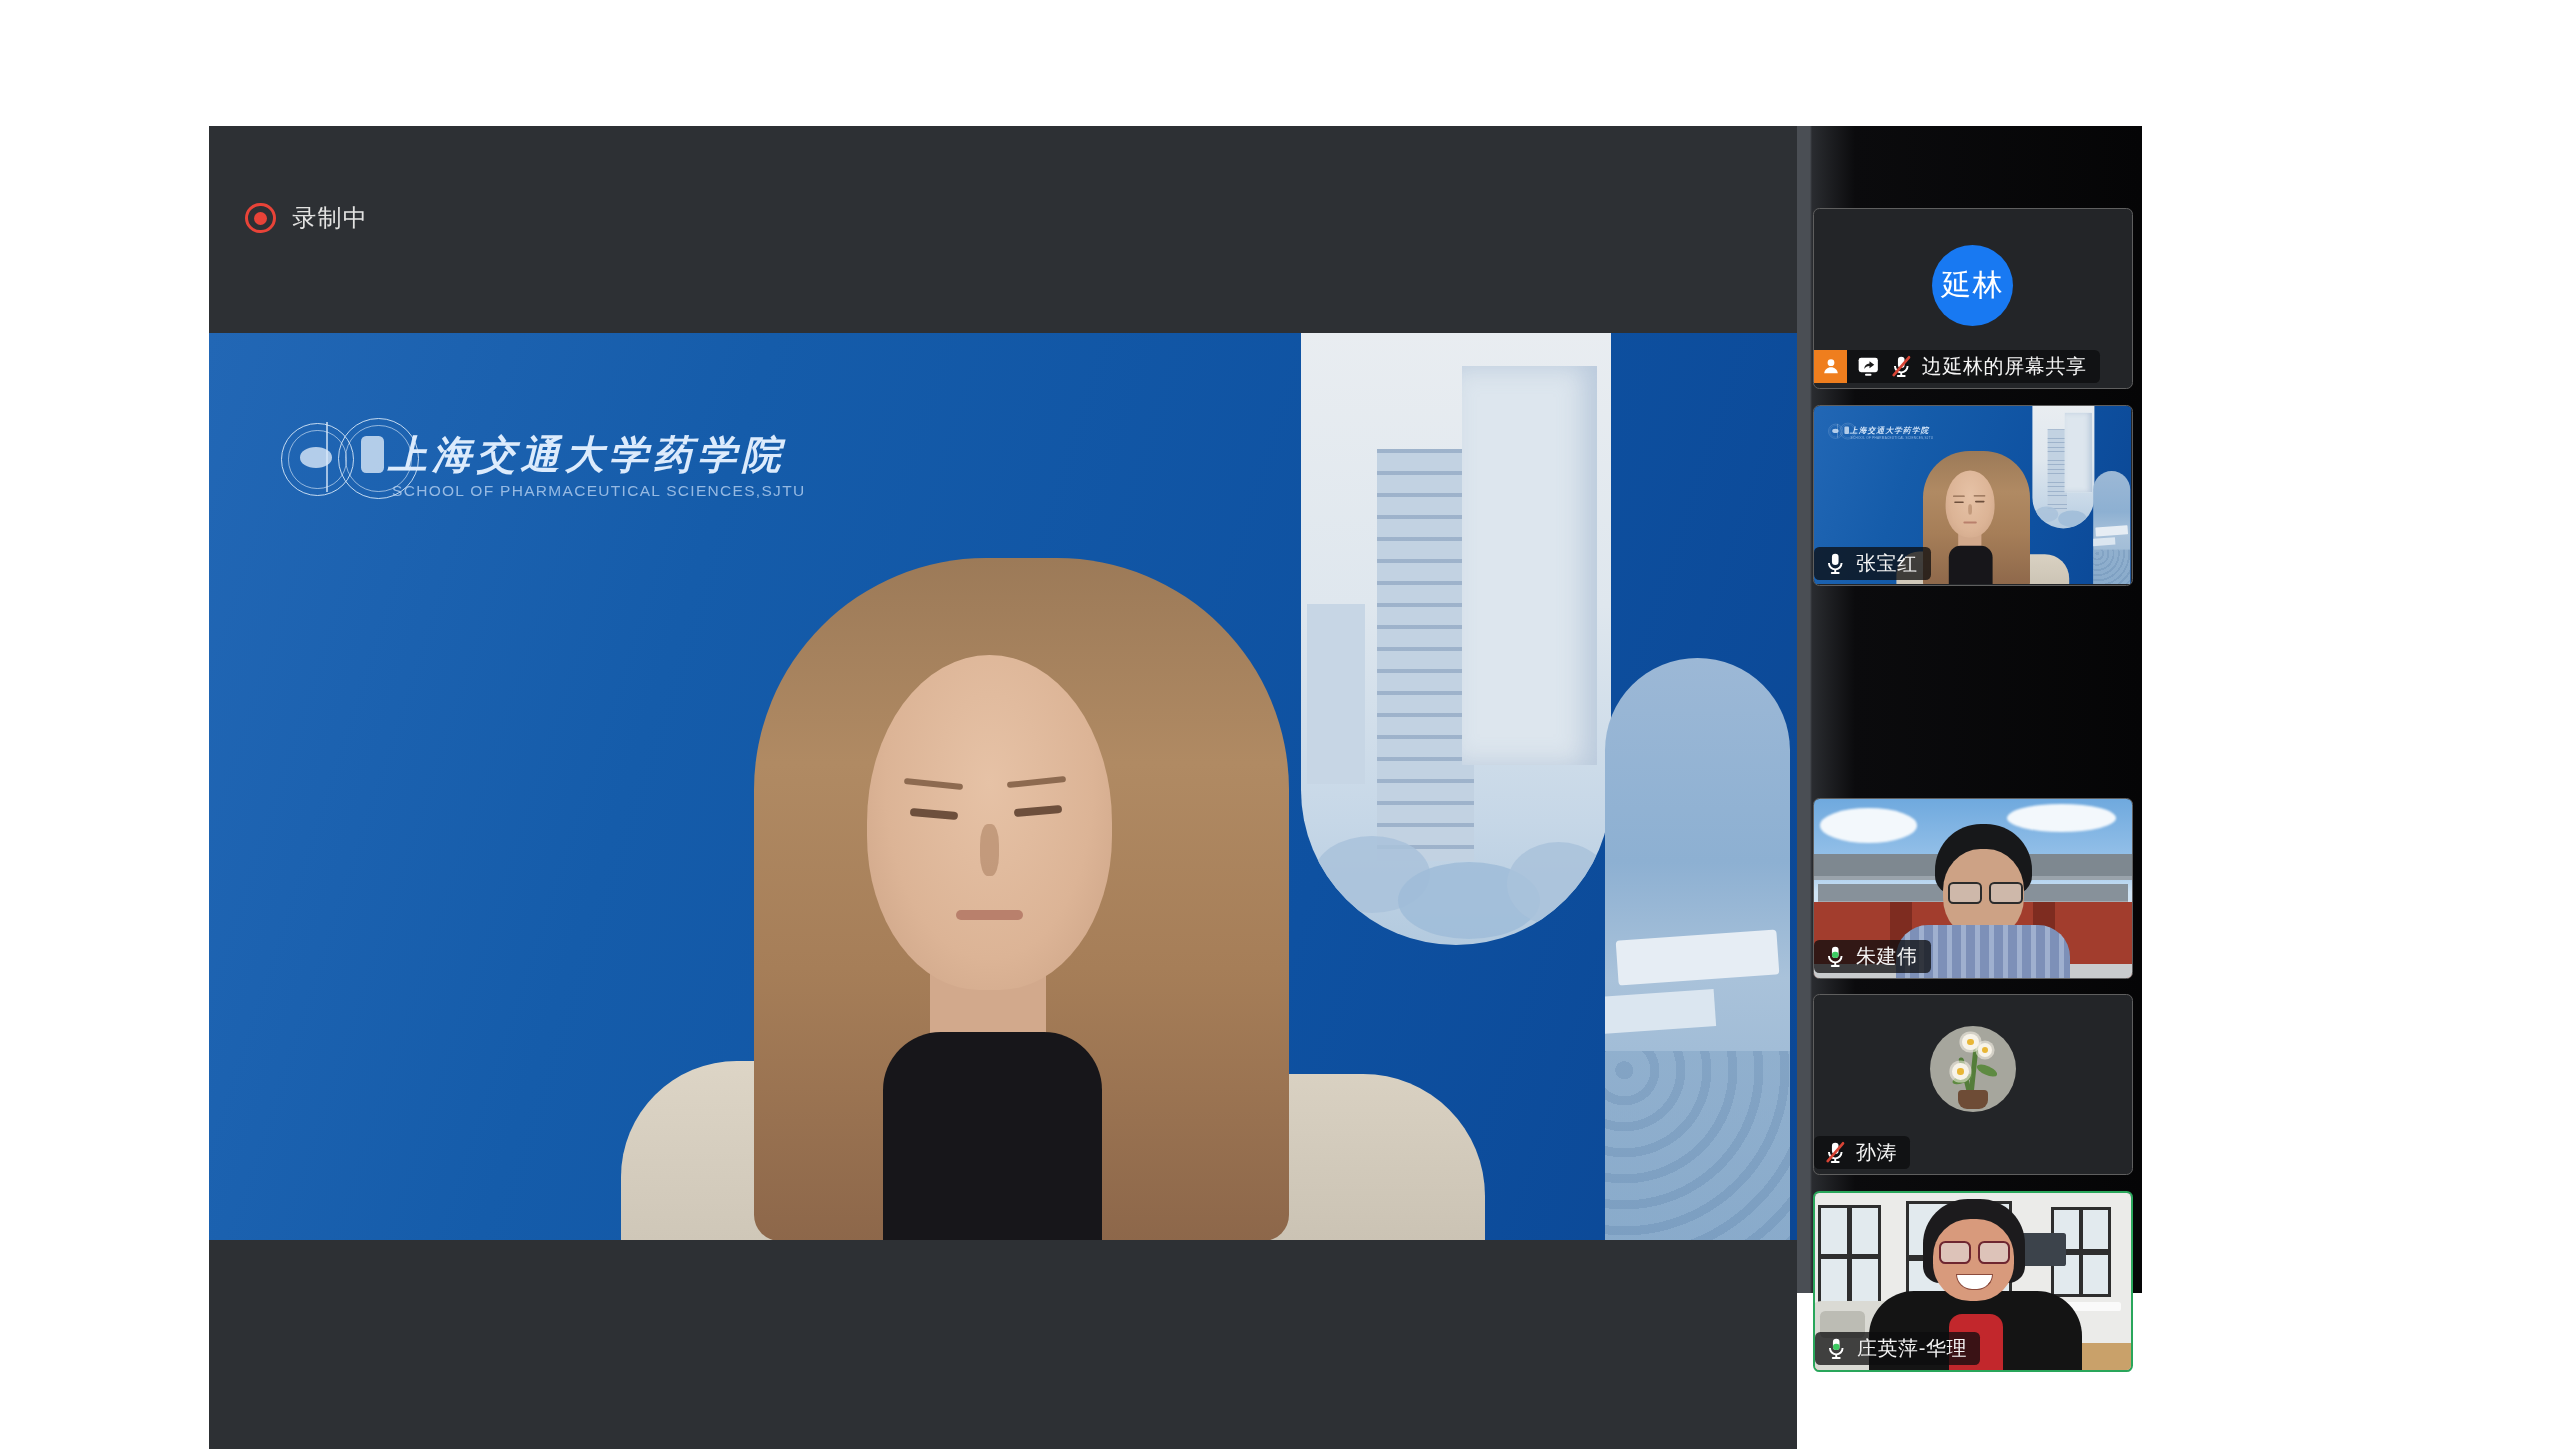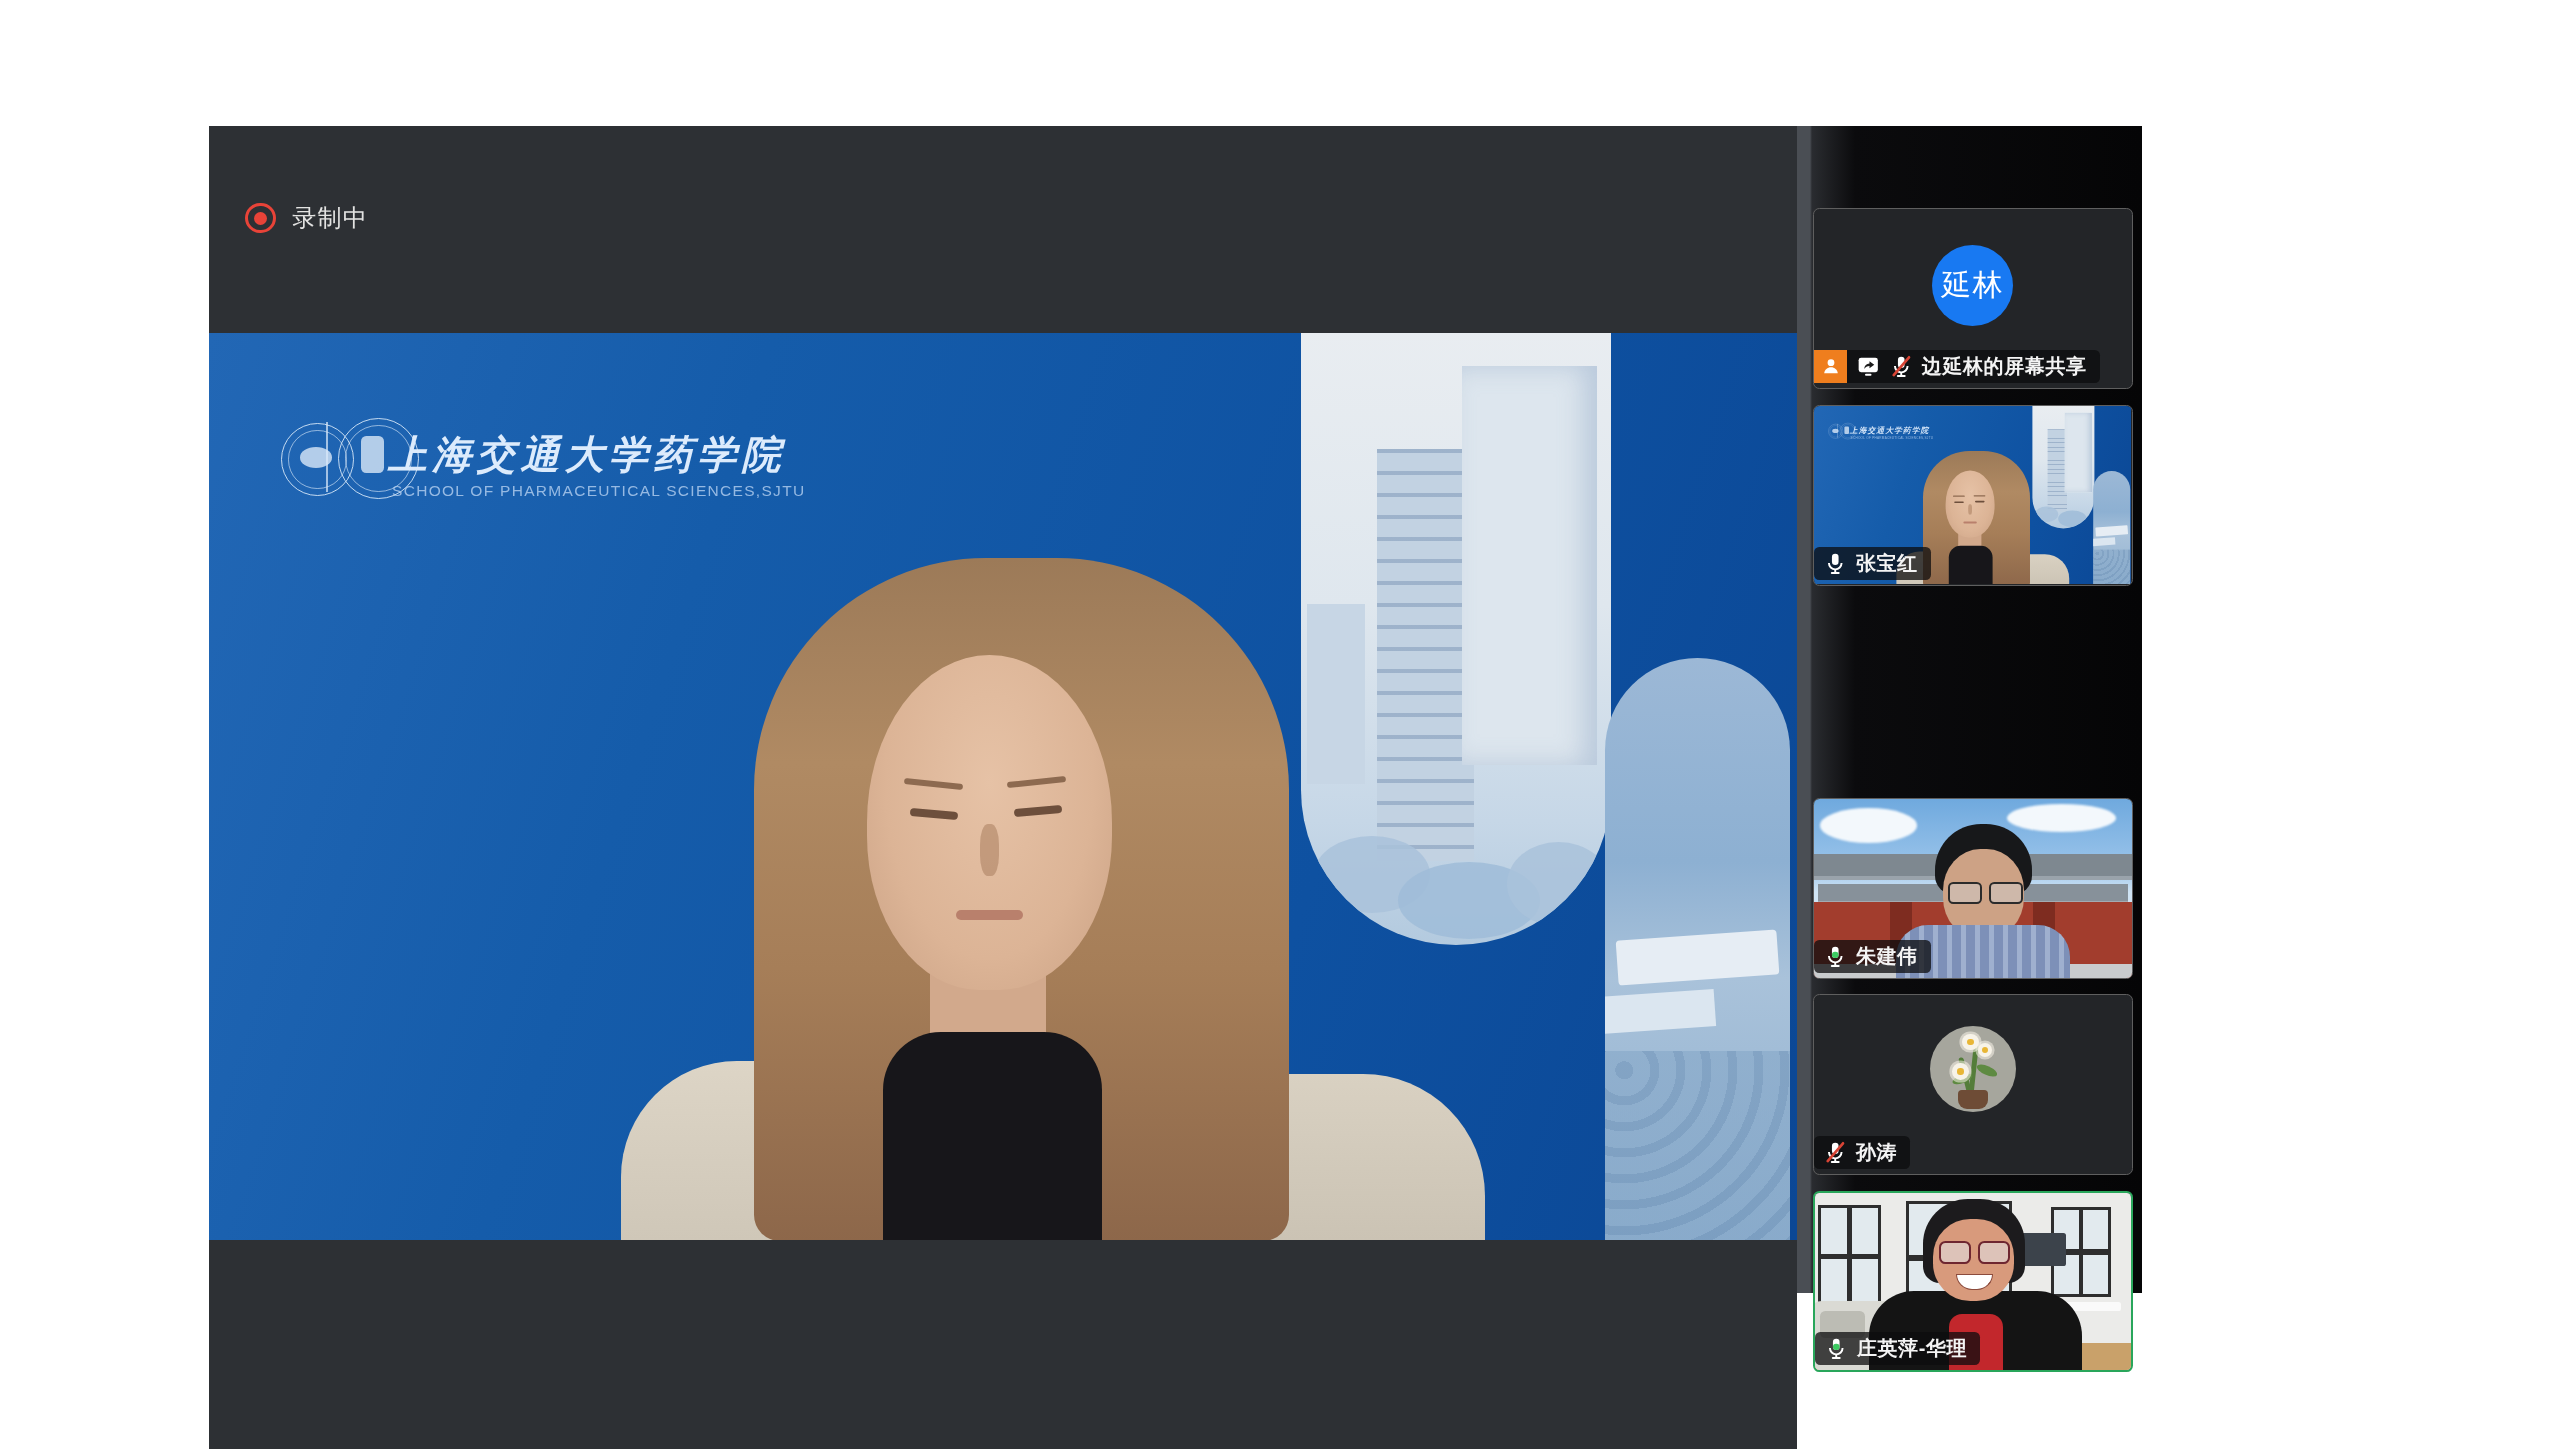--- a/index.html
+++ b/index.html
@@ -57,21 +57,21 @@
   .badge-orange{width:45px;height:45px;background:#ef7e1e;display:flex;align-items:center;justify-content:center;flex:0 0 auto;}
   
   .sidebar{position:absolute;left:1797px;top:126px;width:345px;height:1167px;
            background:linear-gradient(90deg,#4a4e54 0px,#4a4e54 13px,#2a2c30 15px,#0b0b0d 58px,#050506 100%);}
   .tile{position:absolute;left:16px;width:320px;height:181px;background:#232528;
         border:1.3px solid #5f5f5f;border-radius:6.4px;box-sizing:border-box;overflow:hidden;}
   .tile.speaking{border:2.6px solid #29a65b;}
   .tile-video{position:absolute;left:0;top:0;right:0;bottom:0;}
   .avatar-circle{position:absolute;left:50%;top:36px;width:81px;height:81px;margin-left:-41px;border-radius:50%;
                  background:#1879f2;color:#fff;font-size:30px;display:flex;align-items:center;justify-content:center;letter-spacing:1.3px;}
-  .name-row{position:absolute;left:0;bottom:5.2px;display:flex;align-items:flex-end;z-index:4;font-weight:bold;}
+  .name-row{position:absolute;left:0;bottom:5.2px;display:flex;align-items:flex-end;z-index:4;}
   .badge-orange.sm{width:33px;height:33px;}
   .name-bubble{display:flex;align-items:center;gap:8.4px;background:rgba(12,12,14,.75);
                padding:0 13px 0 9px;border-radius:0 5.2px 5.2px 0;height:33px;}
   .name-bubble.rounded-l{border-radius:5.2px;}
   .name-text{color:#f4f4f4;font-size:20px;letter-spacing:0.6px;white-space:nowrap;}
   .icon{display:block;}
   
   .mini-scene-wrap{position:absolute;left:0;top:0;width:317px;height:178px;overflow:hidden;}
   .mini-scene-wrap .scene{transform:scale(0.2);transform-origin:0 0;}
   

